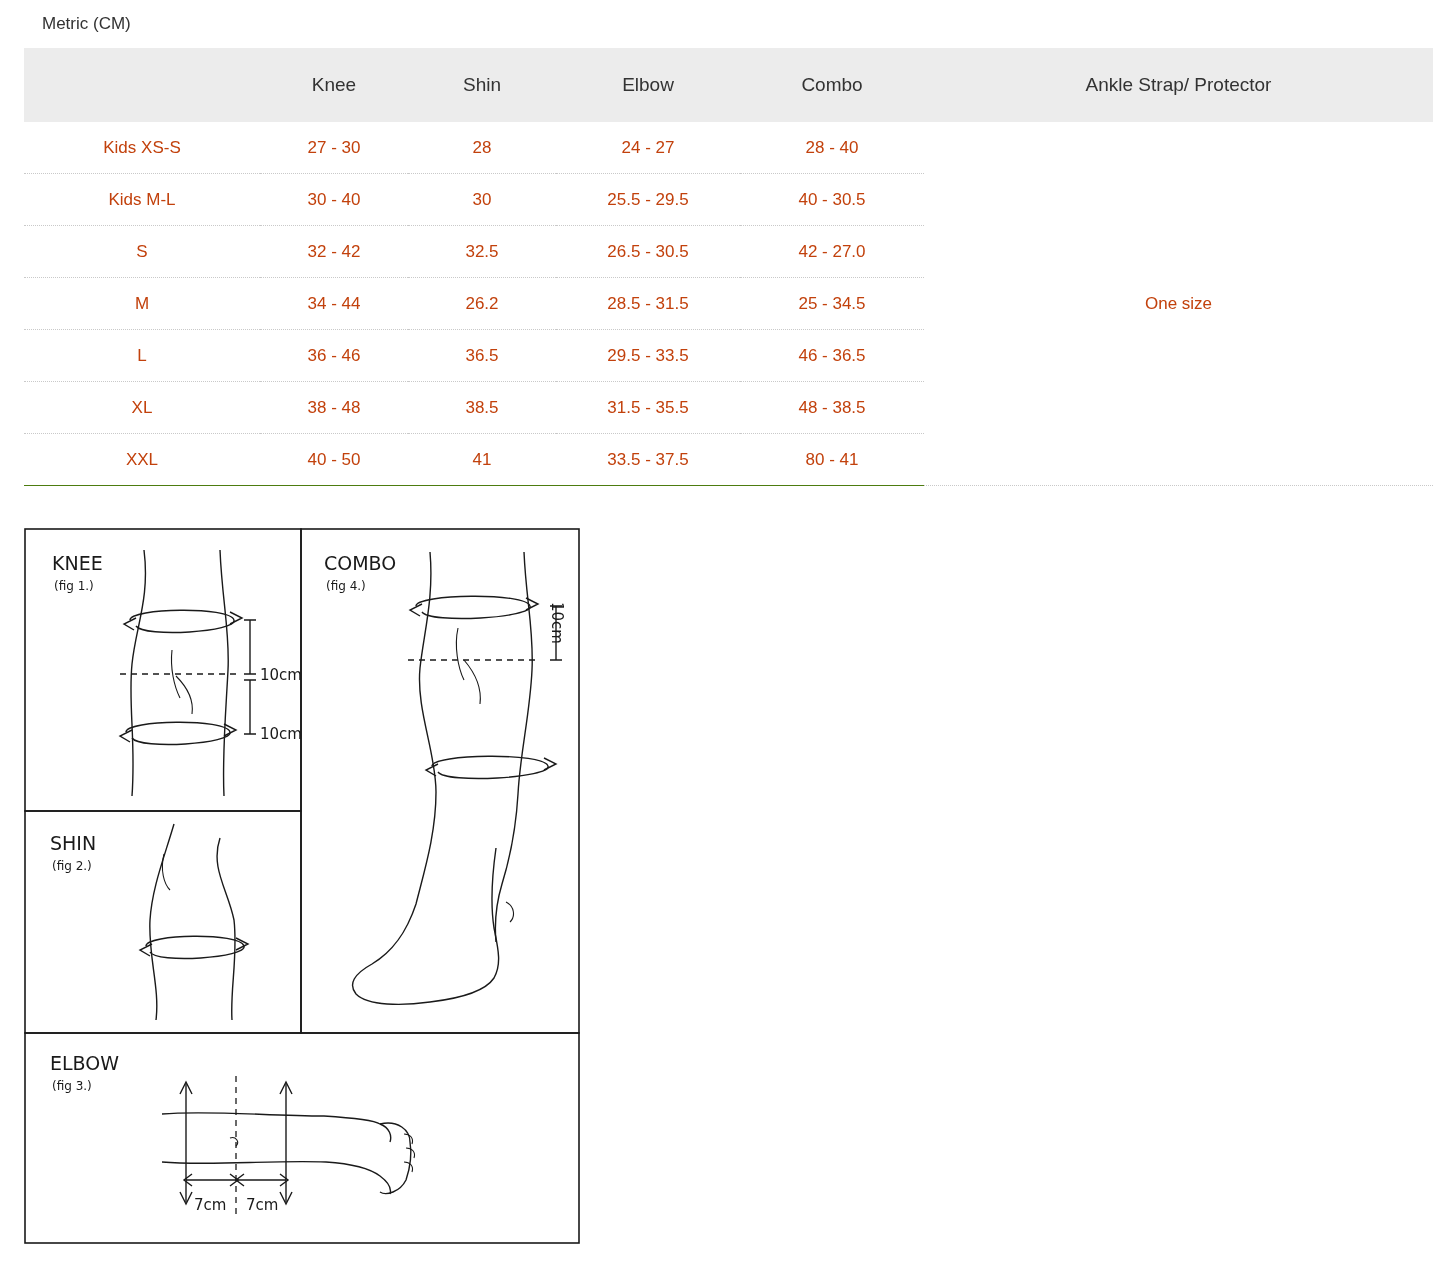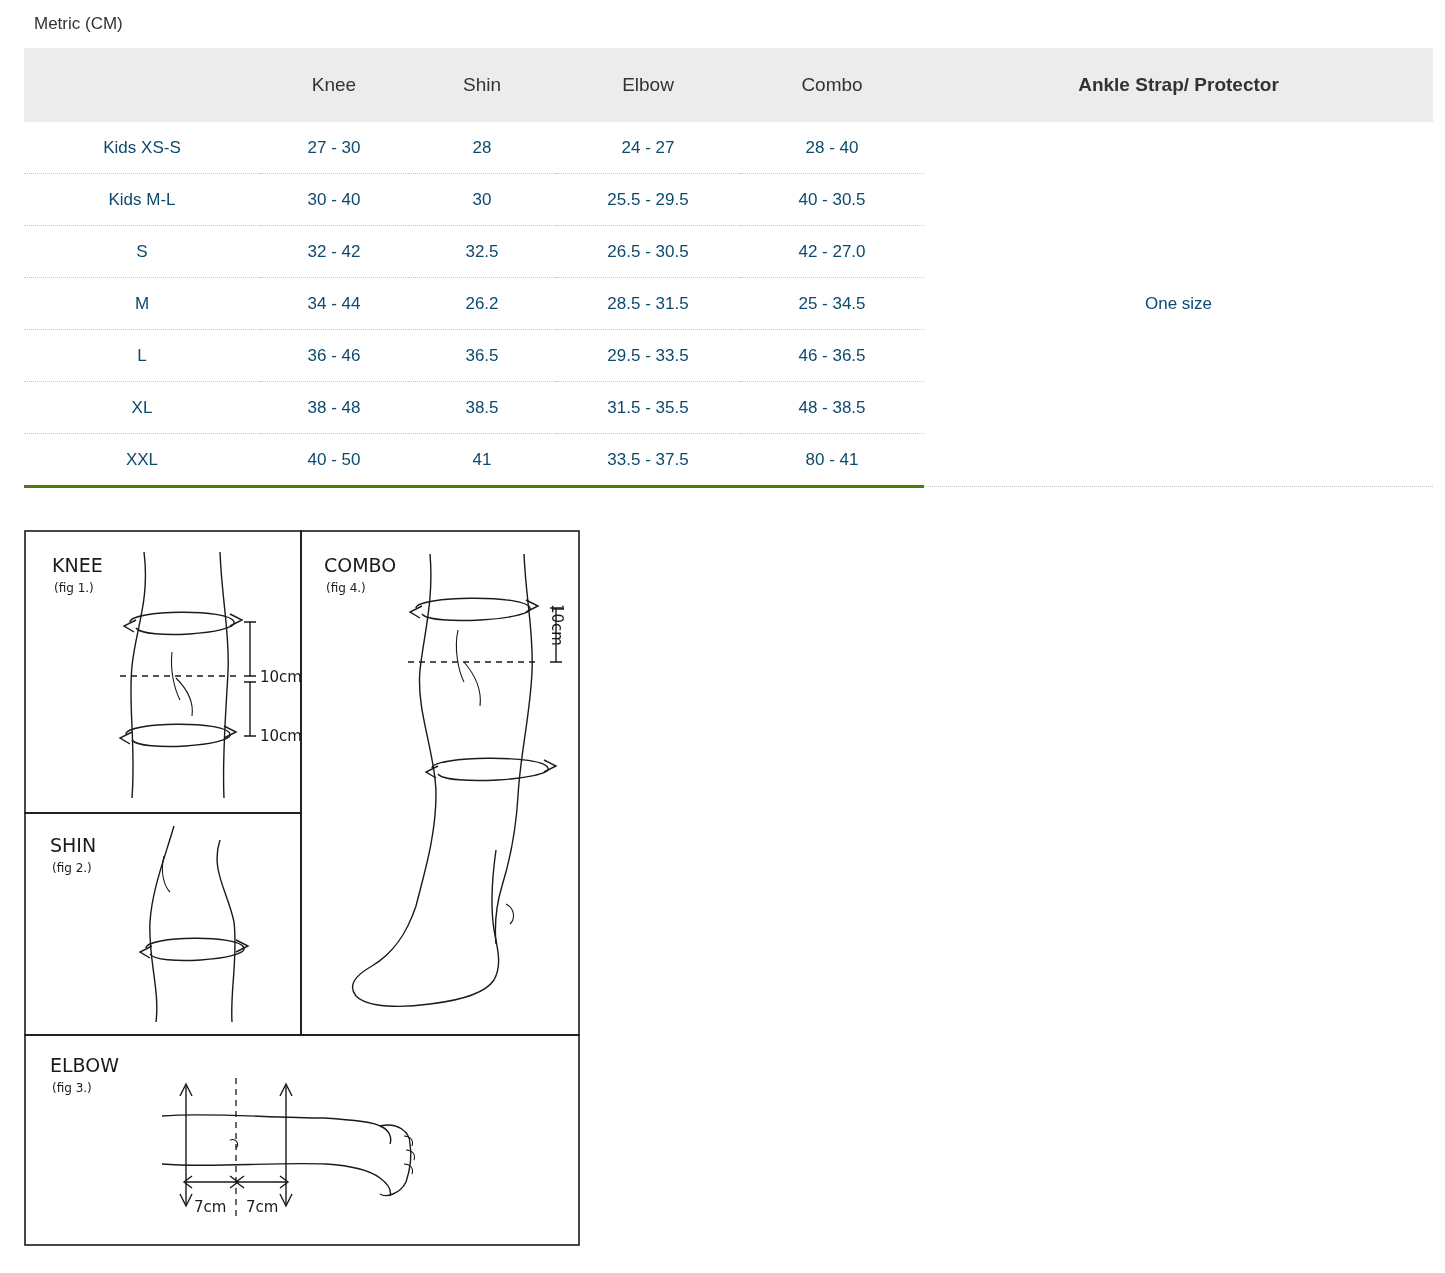--- a/index.html
+++ b/index.html
@@ -15,21 +15,21 @@
     font-size: 17px;
     overflow: hidden;
   }
   .page {
     padding: 14px 24px 0 24px;
     box-sizing: border-box;
   }
   .unit-label {
     font-size: 17px;
     color: #333333;
-    margin: 0 0 14px 10px;
+    margin: 0 0 14px 18px;
   }
 
   
   table.size-table {
     width: 1397px;
     border-collapse: collapse;
     table-layout: fixed;
   }
   table.size-table thead th {
     background: #ececec;
@@ -41,32 +41,32 @@
     text-align: center;
     border: none;
   }
   table.size-table thead th.col-size {
     width: 234px;
   }
   table.size-table thead th.col-knee { width: 146px; }
   table.size-table thead th.col-shin { width: 146px; }
   table.size-table thead th.col-elbow { width: 182px; }
   table.size-table thead th.col-combo { width: 182px; }
-  table.size-table thead th.col-ankle { width: 507px; font-weight: bold; }
+  table.size-table thead th.col-ankle { width: 507px; }
 
   table.size-table tbody td {
     height: 49px;
     text-align: center;
     vertical-align: middle;
     font-size: 17px;
-    color: #0c4a6e;
+    color: #c2410c;
     border-bottom: 1px dotted #c9c9c9;
   }
   table.size-table tbody tr:last-child td {
-    border-bottom: 3px solid #4d7c0f;
+    border-bottom: 1px solid #4d7c0f;
   }
   td.ankle-cell {
     border-bottom: 1px solid #ffffff;
     border-left: none;
   }
 
   
   .diagram-wrap {
     margin-top: 42px;
   }

